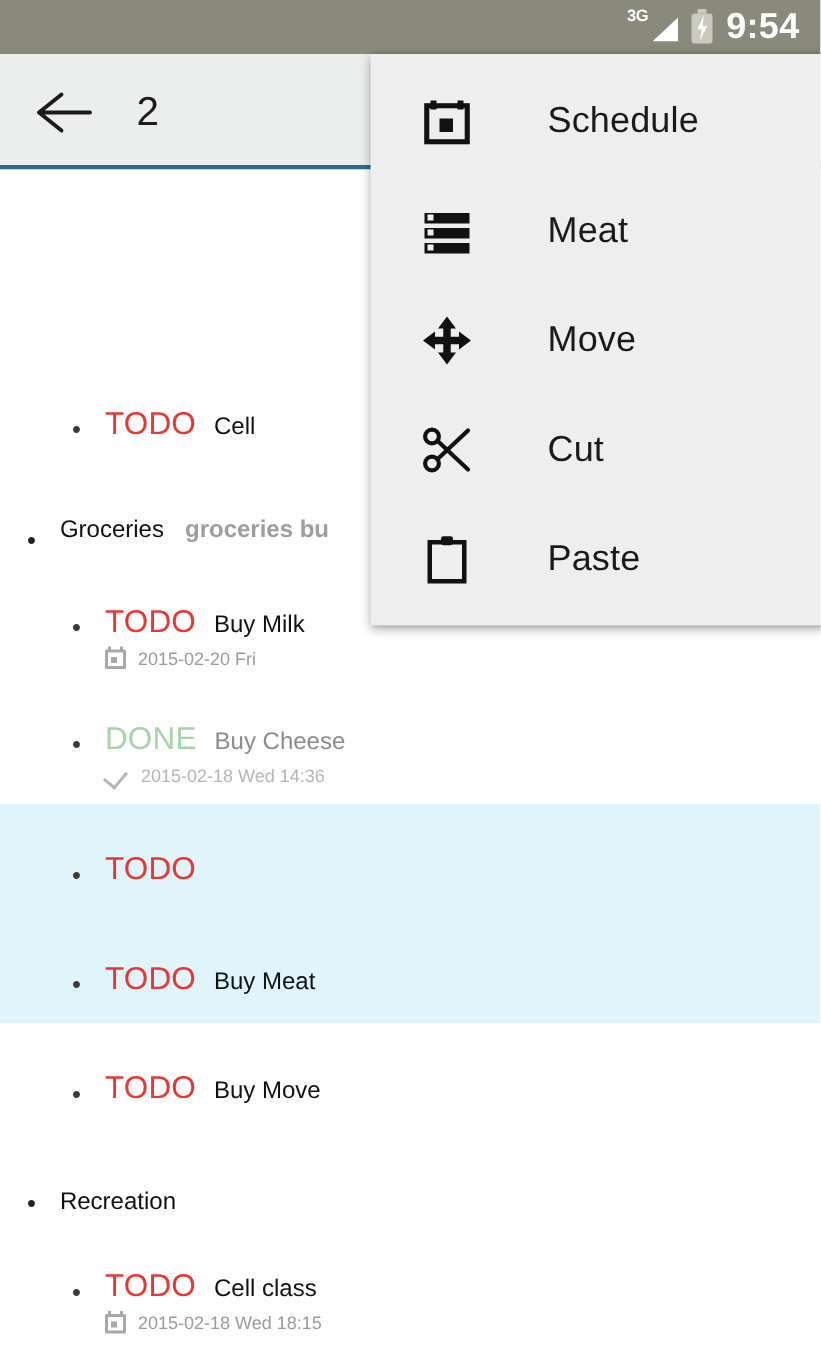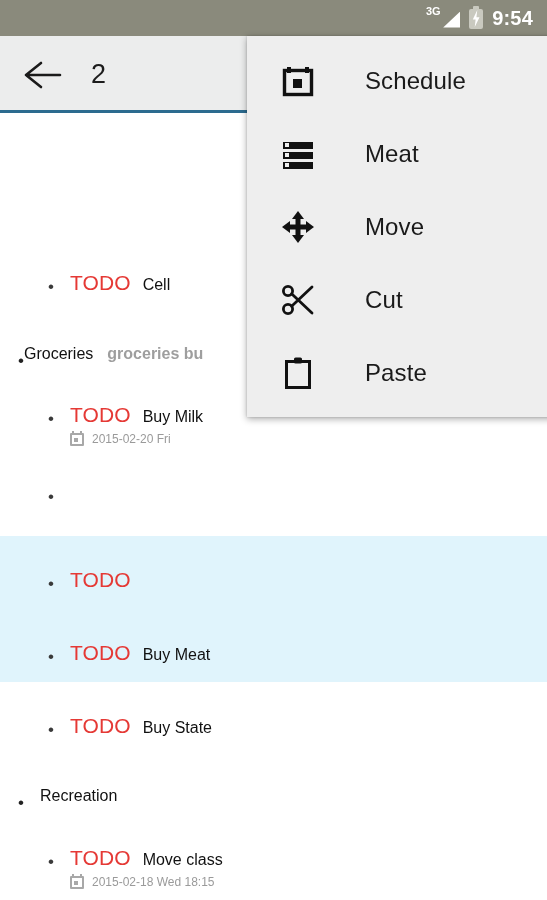--- a/index.html
+++ b/index.html
@@ -42,21 +42,21 @@
   }
   .battery::before{
     content:""; position:absolute; top:-3px; left:4px;
     width:6px; height:3px; background:#c9c9bf; border-radius:1px 1px 0 0;
   }
   .battery .bolt{
     position:absolute; inset:0;
     background:#ffffff;
     clip-path:polygon(58% 8%, 26% 55%, 46% 55%, 40% 92%, 74% 44%, 52% 44%);
   }
-  #clock { font-size:20px; color:#ffffff; font-weight:bold; letter-spacing:.2px; }
+  #clock { font-size:24px; color:#ffffff; font-weight:bold; letter-spacing:.2px; }
 
   
   #toolbar {
     height:77px; background:#eceded;
     display:flex; align-items:center; padding-left:20px;
     position:relative;
   }
   #back-arrow {
     width:46px; height:46px; position:relative; cursor:pointer;
     flex:0 0 auto;
@@ -179,21 +179,21 @@
       <span class="bullet">•</span>
       <div class="note-body" style="margin-left: 16px;">
         <div class="note-title-line">
           <span class="kw kw-todo">TODO</span>
           <span class="title">Cell</span>
         </div>
       </div>
     </div>
     <div class="note-row lvl1" style="top: 232px; padding-left: 18px;">
       <span class="bullet">•</span>
-      <div class="note-body" style="">
+      <div class="note-body" style="margin-left: 16px;">
         <div class="note-title-line">
           <span class="title" style="margin-left: 0px;">Groceries</span>
           <span class="subtitle">groceries bu</span>
         </div>
       </div>
     </div>
     <div class="note-row lvl2" style="top: 290px; padding-left: 48px;">
       <span class="bullet">•</span>
       <div class="note-body" style="margin-left: 16px;">
         <div class="note-title-line">
@@ -205,20 +205,30 @@
             <span class="tabs"></span>
             <span class="frame"></span>
             <span class="dot"></span>
           </span>
           <span class="meta-text">2015-02-20 Fri</span>
         </div>
       </div>
     </div>
     <div class="note-row lvl2" style="top: 368px; padding-left: 48px;">
       <span class="bullet">•</span>
+      <div class="note-body" style="margin-left: 16px;">
+        <div class="note-title-line">
+          <span class="kw kw-done">DONE</span>
+          <span class="title title-done">Buy Cheese</span>
+        </div>
+        <div class="meta-line">
+          <span class="check-ico"></span>
+          <span class="meta-text faded">2015-02-18 Wed 14:36</span>
+        </div>
+      </div>
     </div>
     <div class="note-row lvl2" style="top: 455px; padding-left: 48px;">
       <span class="bullet">•</span>
       <div class="note-body" style="margin-left: 16px;">
         <div class="note-title-line">
           <span class="kw kw-todo">TODO</span>
         </div>
       </div>
     </div>
     <div class="note-row lvl2" style="top: 528px; padding-left: 48px;">
@@ -228,38 +238,38 @@
           <span class="kw kw-todo">TODO</span>
           <span class="title">Buy Meat</span>
         </div>
       </div>
     </div>
     <div class="note-row lvl2" style="top: 601px; padding-left: 48px;">
       <span class="bullet">•</span>
       <div class="note-body" style="margin-left: 16px;">
         <div class="note-title-line">
           <span class="kw kw-todo">TODO</span>
-          <span class="title">Buy State</span>
+          <span class="title">Buy Move</span>
         </div>
       </div>
     </div>
     <div class="note-row lvl1" style="top: 674px; padding-left: 18px;">
       <span class="bullet">•</span>
-      <div class="note-body" style="margin-left: 16px;">
+      <div class="note-body" style="margin-left: 16px; justify-content: flex-end;">
         <div class="note-title-line">
           <span class="title" style="margin-left: 0px;">Recreation</span>
         </div>
       </div>
     </div>
     <div class="note-row lvl2" style="top: 733px; padding-left: 48px;">
       <span class="bullet">•</span>
       <div class="note-body" style="margin-left: 16px;">
         <div class="note-title-line">
           <span class="kw kw-todo">TODO</span>
-          <span class="title">Move class</span>
+          <span class="title">Cell class</span>
         </div>
         <div class="meta-line">
           <span class="cal-ico">
             <span class="tabs"></span>
             <span class="frame"></span>
             <span class="dot"></span>
           </span>
           <span class="meta-text">2015-02-18 Wed 18:15</span>
         </div>
       </div>

